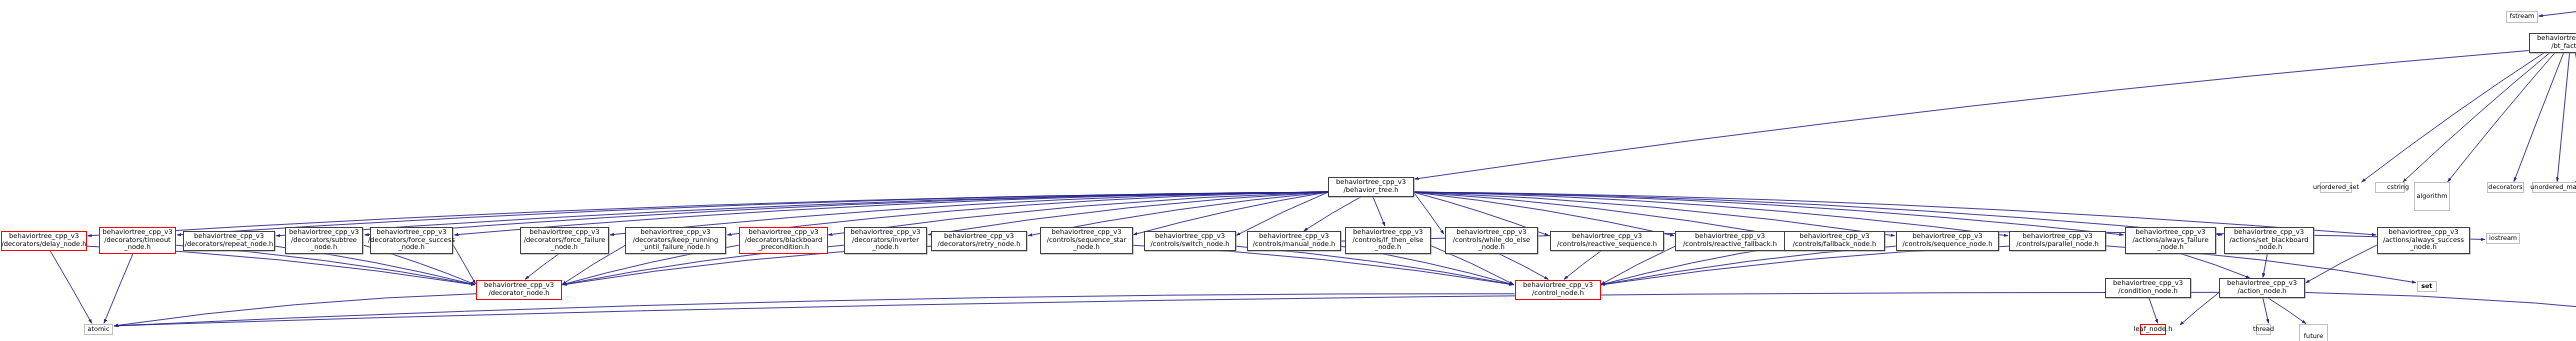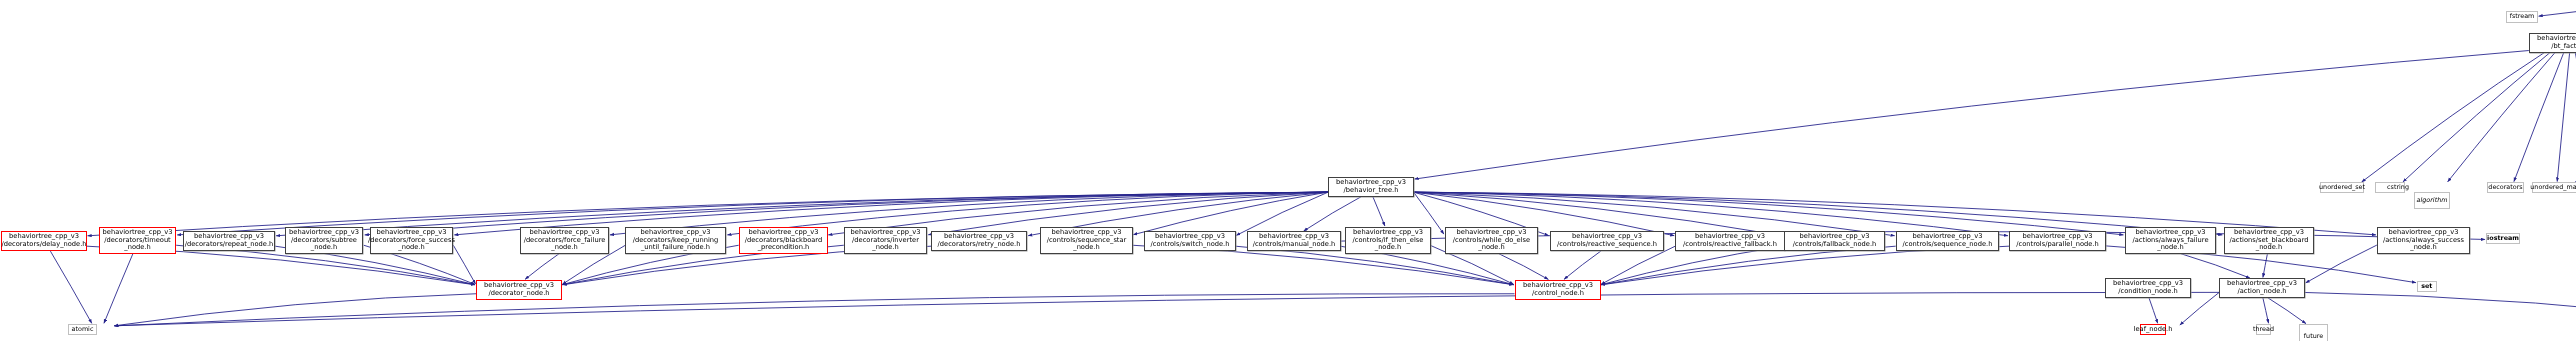--- a/index.html
+++ b/index.html
@@ -135,23 +135,23 @@
         <path d="M4402.88,578 Q4439.672239539506,600.83219834815 4476.464479079012,627.8778366962999"></path>
         <path d="M4474,567.3 Q4922.00272255762,575.2822592180689 5370.00544511524,633.552518436138"></path>
         <path d="M4308,567.1 Q2264.999874392258,565.4841507190268 221.99974878451533,631.8683014380537"></path>
       </g>
   </svg>
 <div class="node n-sys" style="left: 2506px; top: 11.3px; width: 32px; height: 11.3px;">fstream</div>
     <div class="node n-hdr" style="left: 2529px; top: 33px; width: 86px; height: 19.6px;">behaviortree_cpp_v3
 /bt_factory.h</div>
     <div class="node n-hdr" style="left: 1328px; top: 177px; width: 86px; height: 19.6px;">behaviortree_cpp_v3
 /behavior_tree.h</div>
-    <div class="node n-sys" style="left: 2320px; top: 182px; width: 44px; height: 11.3px;">unordered_set</div>
+    <div class="node n-sys" style="left: 2320px; top: 182px; width: 32px; height: 11.3px;">unordered_set</div>
     <div class="node n-sys" style="left: 2375px; top: 182px; width: 30px; height: 11.3px; padding-left: 16px;">cstring</div>
-    <div class="node n-sys" style="left: 2414px; top: 192px; width: 36px; height: 17px; font-style: italic;">algorithm</div>
+    <div class="node n-sys" style="left: 2414px; top: 182px; width: 36px; height: 29px;">algorithm</div>
     <div class="node n-sys" style="left: 2487px; top: 182px; width: 37px; height: 11.3px;">decorators</div>
     <div class="node n-sys" style="left: 2532px; top: 182px; width: 47px; height: 11.3px;">unordered_map</div>
     <div class="node n-red" style="left: 1px; top: 231px; width: 86px; height: 19.6px;">behaviortree_cpp_v3
 /decorators/delay_node.h</div>
     <div class="node n-red" style="left: 99px; top: 227px; width: 77px; height: 27px;">behaviortree_cpp_v3
 /decorators/timeout
 _node.h</div>
     <div class="node n-hdr" style="left: 183px; top: 231px; width: 92px; height: 19.6px;">behaviortree_cpp_v3
 /decorators/repeat_node.h</div>
     <div class="node n-hdr" style="left: 285px; top: 227px; width: 78px; height: 27px;">behaviortree_cpp_v3
@@ -199,28 +199,28 @@
 /controls/parallel_node.h</div>
     <div class="node n-hdr" style="left: 2125px; top: 227px; width: 91px; height: 27px;">behaviortree_cpp_v3
 /actions/always_failure
 _node.h</div>
     <div class="node n-hdr" style="left: 2224px; top: 227px; width: 90px; height: 27px;">behaviortree_cpp_v3
 /actions/set_blackboard
 _node.h</div>
     <div class="node n-hdr" style="left: 2377px; top: 227px; width: 93px; height: 27px;">behaviortree_cpp_v3
 /actions/always_success
 _node.h</div>
-    <div class="node n-sys" style="left: 2486px; top: 233px; width: 34px; height: 11.3px; font-weight: bold;">iostream</div>
+    <div class="node n-sys" style="left: 2486px; top: 233px; width: 34px; height: 11.3px;">iostream</div>
     <div class="node n-red" style="left: 476px; top: 280px; width: 86px; height: 19.6px;">behaviortree_cpp_v3
 /decorator_node.h</div>
     <div class="node n-red" style="left: 1515px; top: 280px; width: 86px; height: 19.6px;">behaviortree_cpp_v3
 /control_node.h</div>
     <div class="node n-hdr" style="left: 2105px; top: 278px; width: 86px; height: 19.6px;">behaviortree_cpp_v3
 /condition_node.h</div>
     <div class="node n-hdr" style="left: 2219px; top: 278px; width: 86px; height: 19.6px;">behaviortree_cpp_v3
 /action_node.h</div>
-    <div class="node n-sys" style="left: 68px; top: 324px; width: 29px; height: 11.3px;">atomic</div>
+    <div class="node n-sys" style="left: 84px; top: 324px; width: 29px; height: 11.3px;">atomic</div>
     <div class="node n-red" style="left: 2140px; top: 324px; width: 26px; height: 11.3px;">leaf_node.h</div>
     <div class="node n-sys" style="left: 2256px; top: 324px; width: 15px; height: 11.3px;">thread</div>
     <div class="node n-sys" style="left: 2299px; top: 324px; width: 29px; height: 26px;">future</div>
     <div class="node n-sys" style="left: 2417px; top: 281px; width: 19.6px; height: 11.3px; font-weight: bold;">set</div>
   </div>
 
 
 </body></html>

